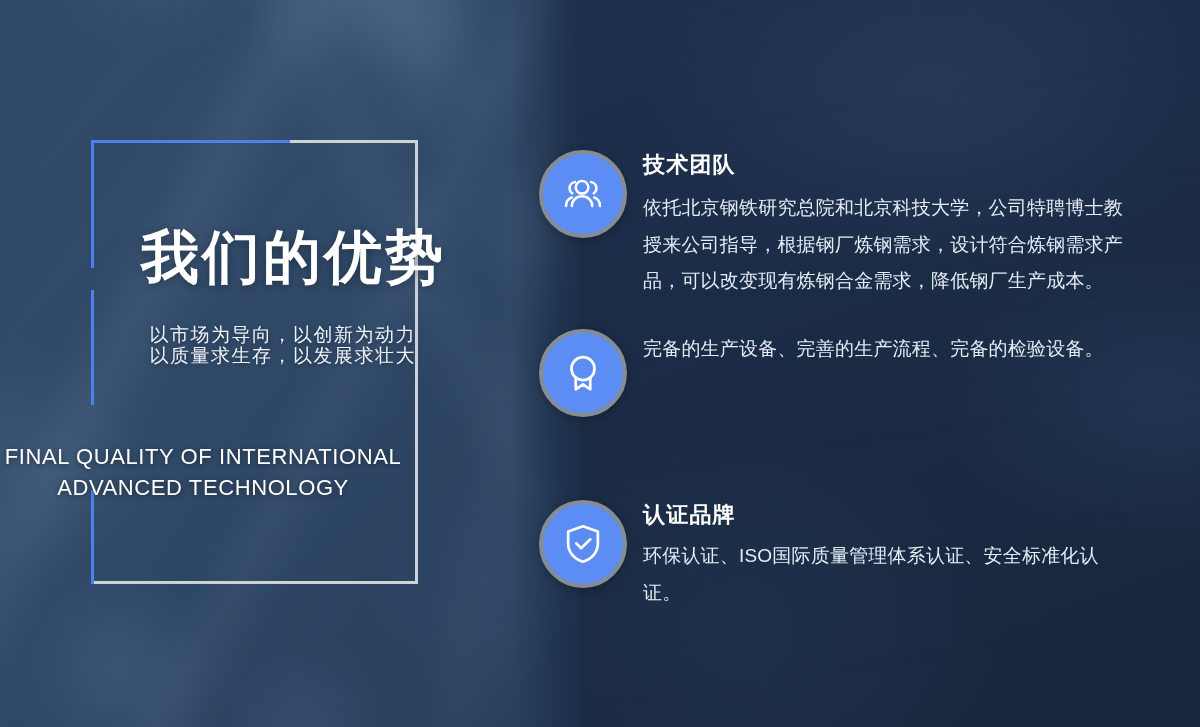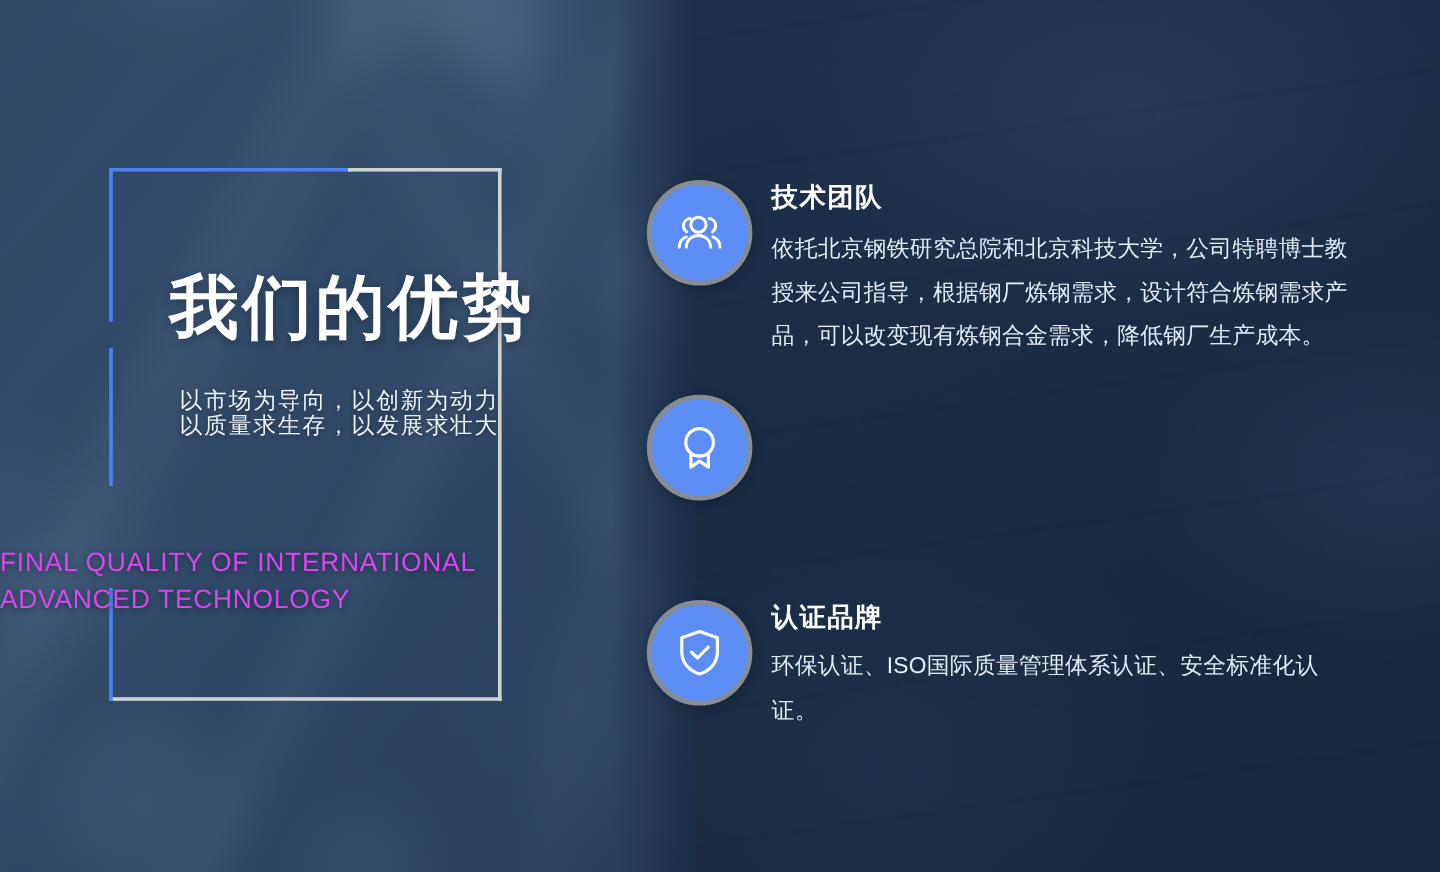--- a/index.html
+++ b/index.html
@@ -105,24 +105,24 @@
     position:absolute; left:0; width:416px;
     text-align:right;
     font-size:19px; font-weight:400; letter-spacing:1.5px;
     color:#eef3fa; line-height:1.6;
     text-shadow:0 1px 4px rgba(0,0,0,.35);
   }
   .subline-1 { top:308px;margin-top:12px; }
   .subline-2 { top:341px; }
 
   .eng-block {
-    position:absolute; left:0; top:453px; width:406px;
-    text-align:left;
+    position:absolute; left:0; top:441px; width:406px;
+    text-align:center;
     font-size:22px; font-weight:400; letter-spacing:.6px;
-    color:#d946ef; line-height:1.42;
+    color:#ffffff; line-height:1.42;
     text-shadow:0 1px 5px rgba(0,0,0,.42);
   }
   .eng-line { display:block; }
 
   
   .features { position:absolute; left:539px; top:0; width:661px; height:727px; }
 
   .feature { position:absolute; left:0; width:661px; }
   .feature-1 { top:150px; }
   .feature-2 { top:329px; }
@@ -206,20 +206,21 @@
     </div>
 
     <div class="feature feature-2">
       <div class="f-icon" style="background: rgb(91, 141, 245); border-color: rgb(134, 140, 148);">
         <svg viewBox="0 0 48 48" fill="none" stroke="#ffffff" stroke-width="2.8" stroke-linecap="round" stroke-linejoin="round" aria-hidden="true">
           <circle cx="24" cy="19.5" r="12"></circle>
           <path d="M16.4 29.5V41l7.6-5.2L31.6 41V29.5"></path>
         </svg>
       </div>
       <div class="f-body">
+        <div class="f-desc">完备的生产设备、完善的生产流程、完备的检验设备。</div>
       </div>
     </div>
 
     <div class="feature feature-3">
       <div class="f-icon" style="background: rgb(91, 141, 245); border-color: rgb(134, 140, 148);">
         <svg viewBox="0 0 48 48" fill="none" stroke="#ffffff" stroke-width="2.8" stroke-linecap="round" stroke-linejoin="round" aria-hidden="true">
           <path d="M24 5.5 39.5 11v12.4c0 9.1-6.3 16.3-15.5 19.1-9.2-2.8-15.5-10-15.5-19.1V11z"></path>
           <path d="M17 23.4l5.1 5.1L31.6 19"></path>
         </svg>
       </div>

